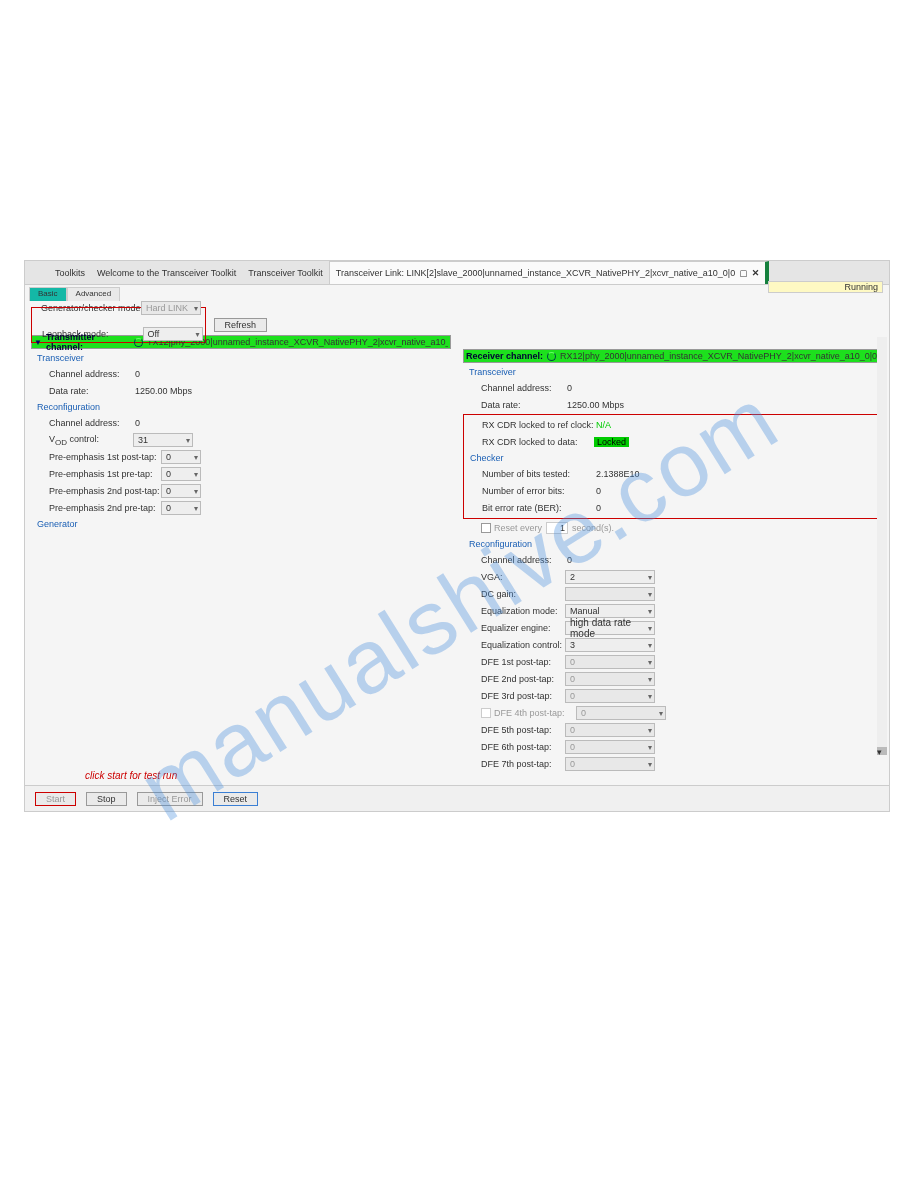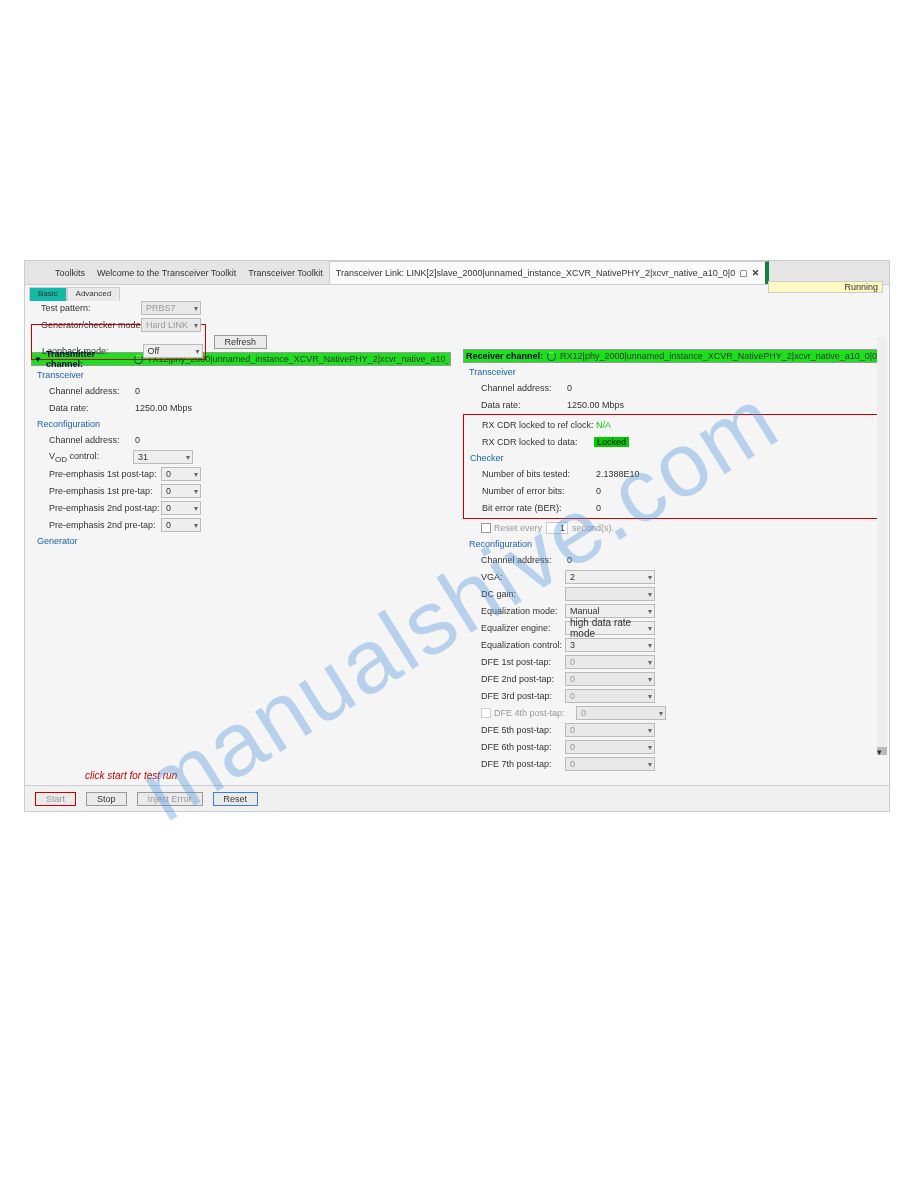--- a/index.html
+++ b/index.html
@@ -68,24 +68,20 @@
   <div class="subtabs">
     <div class="sub active">Basic</div>
     <div class="sub">Advanced</div>
   </div>
   <div class="status-bar">Running</div>
 
   <div class="content">
 
     <div class="col">
       <div class="form-row">
-        <span class="lbl">Test pattern:</span>
-        <span class="sel dis">PRBS7</span>
-      </div>
-      <div class="form-row">
         <span class="lbl">Generator/checker mode:</span>
         <span class="sel dis">Hard LINK</span>
       </div>
       <div class="form-row">
         <span class="lbl redbox" style="padding:19px 2px 1px 10px;width:auto;">
            <span style="display:inline-block;width:98px;">Loopback mode:</span>
            <span class="sel">Off</span>
         </span>
         <span style="width:8px"></span>
         <span class="btn">Refresh</span>

